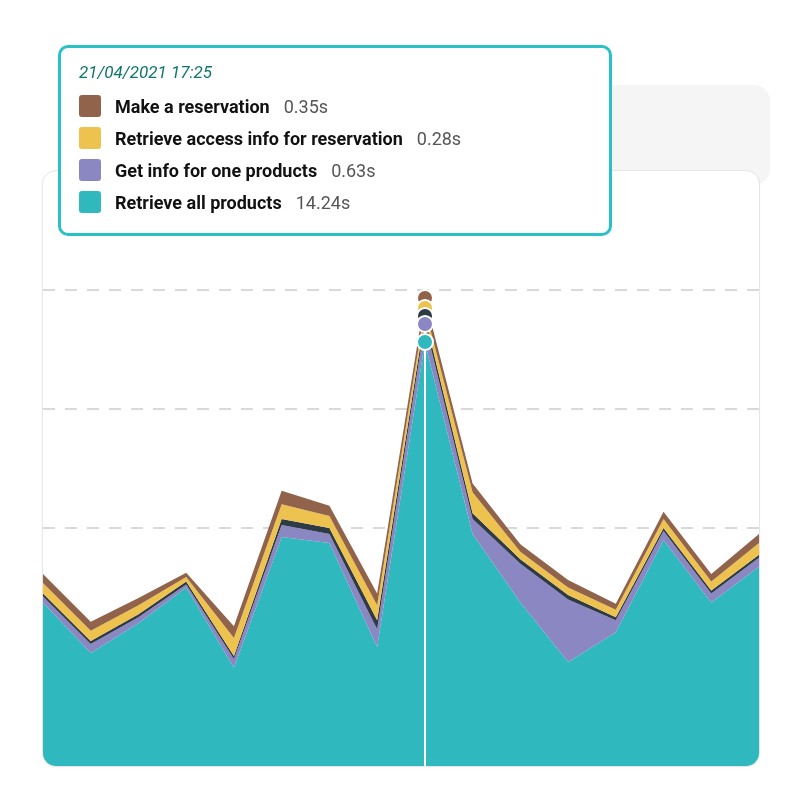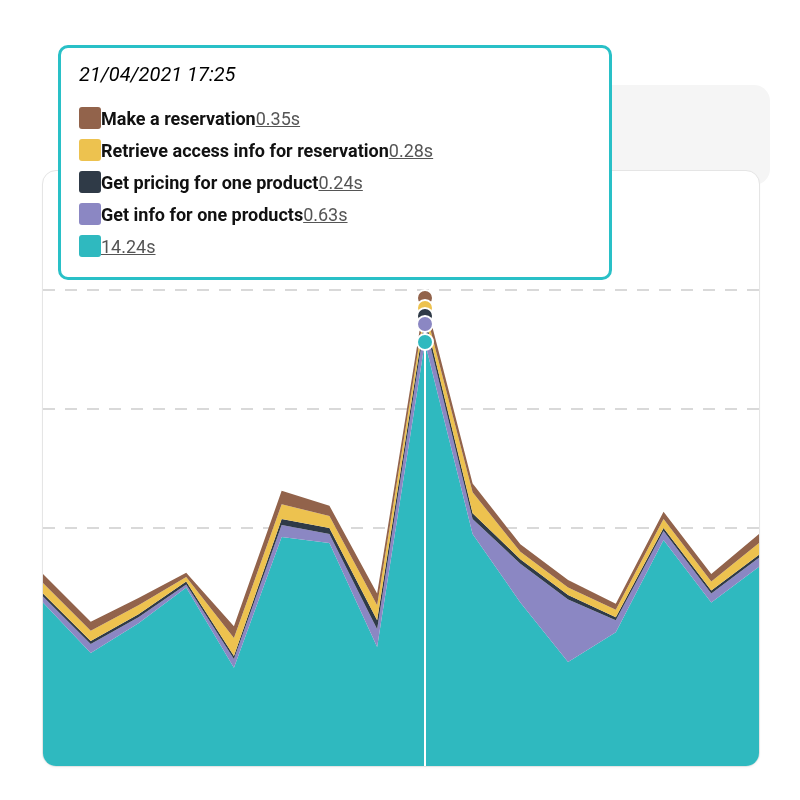--- a/index.html
+++ b/index.html
@@ -55,46 +55,46 @@
     width: 512px;
     background: #ffffff;
     border: 3px solid #29C0C7;
     border-radius: 10px;
     padding: 14px 18px 15px 18px;
     box-shadow: 0 0 0 0 rgba(0,0,0,0);
     z-index: 5;
   }
   .tooltip-time {
     font-style: italic;
-    font-size: 20px;
-    color: #000000;
-    margin-bottom: 16px;
+    font-size: 17px;
+    color: #0f766e;
+    margin-bottom: 8px;
   }
   .tooltip-row {
     display: flex;
     align-items: center;
+    gap: 14px;
     height: 32px;
   }
   .swatch {
     width: 22px;
     height: 22px;
     border-radius: 3px;
     flex: 0 0 22px;
   }
   .tooltip-row .label {
     font-weight: 700;
     font-size: 18px;
     color: #111;
   }
   .tooltip-row .value {
     font-weight: 400;
     font-size: 18px;
     color: #555;
     margin-left: 0;
-    text-decoration: underline;
   }
 
   
   .marker-line {
     position: absolute;
     width: 2px;
     background: #ffffff;
     z-index: 3;
   }
 
@@ -142,27 +142,23 @@
         <div class="swatch" style="background: rgb(146, 99, 75);"></div>
         <span class="label">Make a reservation</span>
         <span class="value">0.35s</span>
       </div>
       <div class="tooltip-row">
         <div class="swatch" style="background: rgb(237, 194, 79);"></div>
         <span class="label">Retrieve access info for reservation</span>
         <span class="value">0.28s</span>
       </div>
       <div class="tooltip-row">
-        <div class="swatch" style="background: rgb(47, 58, 71);"></div>
-        <span class="label">Get pricing for one product</span>
-        <span class="value">0.24s</span>
-      </div>
-      <div class="tooltip-row">
         <div class="swatch" style="background: rgb(139, 135, 195);"></div>
         <span class="label">Get info for one products</span>
         <span class="value">0.63s</span>
       </div>
       <div class="tooltip-row">
         <div class="swatch" style="background: rgb(47, 185, 191);"></div>
+        <span class="label">Retrieve all products</span>
         <span class="value">14.24s</span>
       </div>
     </div>
 </div>
 
 </body></html>

